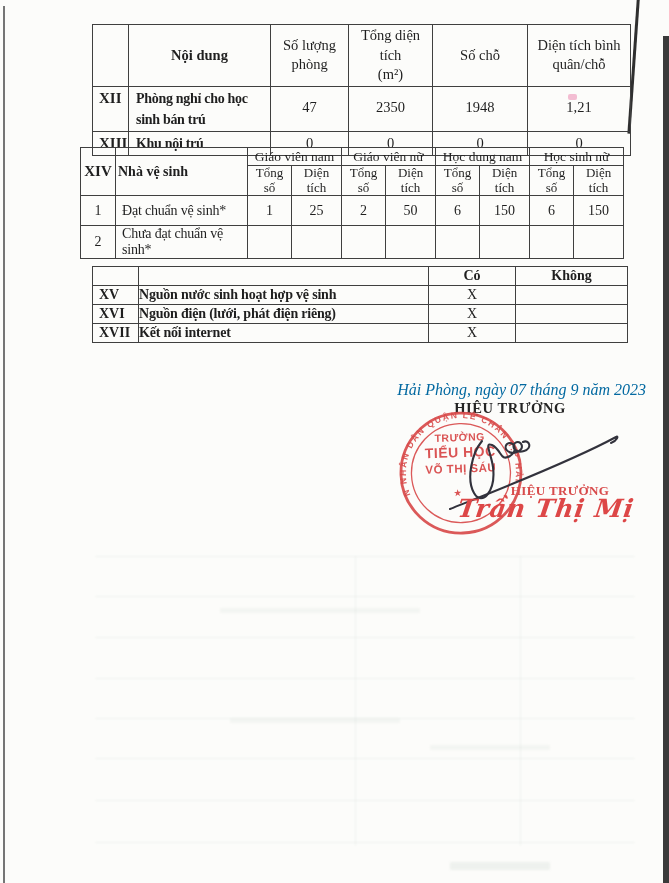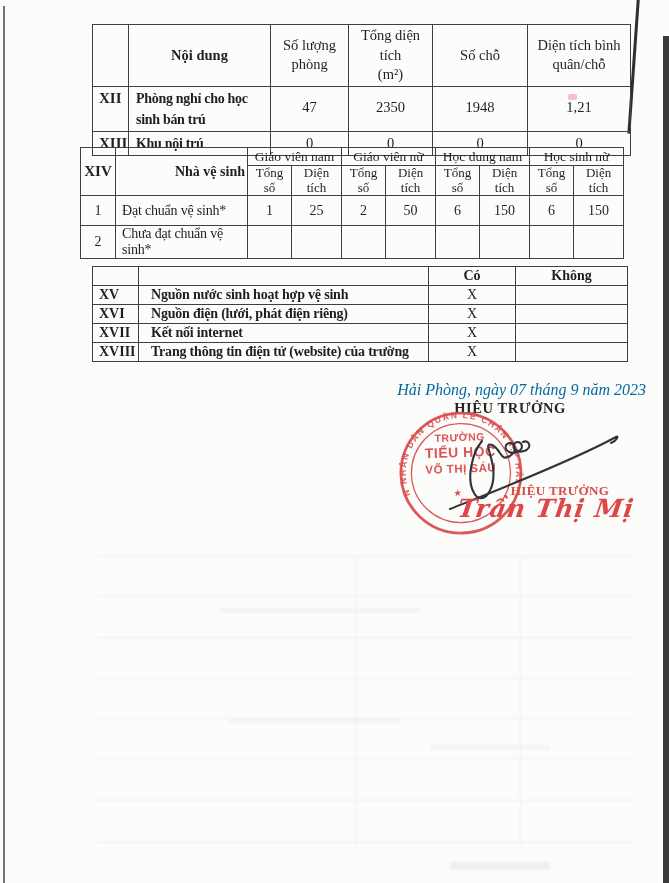--- a/index.html
+++ b/index.html
@@ -24,31 +24,31 @@
   
   #table1{left:92px; top:24px; width:538px; font-size:14.5px;}
   #table1 .hdr{text-align:center; line-height:1.35;}
   #table1 .roman{font-weight:bold; font-size:15px; padding-left:6px;}
   #table1 .lbl{font-weight:bold; font-size:14px; letter-spacing:-0.3px; padding-left:7px; line-height:1.5;}
   #table1 .val{text-align:center; vertical-align:top; padding-top:12px;}
   
   #table2{left:80px; top:147px; width:543px; font-size:14px;}
   #table2 td{padding:0 2px;}
   #table2 .corner{font-weight:bold; font-size:15px; text-align:center;}
-  #table2 .title{font-weight:bold; text-align:right;}
+  #table2 .title{font-weight:bold; text-align:left;}
   #table2 .grp{text-align:center; font-size:13.5px;}
   #table2 .sub{text-align:center; font-size:13px; line-height:1.12;}
   #table2 .num{text-align:center;}
   #table2 .lbl2{padding-left:6px; letter-spacing:-0.2px;}
   #table2 .val{text-align:center;}
   
   #table3{left:92px; top:266px; width:535px; font-size:14px;}
   #table3 .hdr{font-weight:bold; text-align:center;}
   #table3 .roman{font-weight:bold; padding-left:6px;}
-  #table3 .lbl{font-weight:bold; padding-left:12px; letter-spacing:-0.2px;}
+  #table3 .lbl{font-weight:bold; padding-left:0; letter-spacing:-0.2px;}
   #table3 .mark{text-align:center;}
   
   .place-date{position:absolute; left:330px; top:381px; width:316px; text-align:right; font-style:italic; font-size:16px; color:#0369a1;}
   .head-title{position:absolute; left:428px; top:400px; width:164px; text-align:center; font-weight:bold; font-size:14.5px; letter-spacing:.6px; color:#242424;}
   .stamp-svg{position:absolute; left:392px; top:404px; transform:rotate(-2deg);}
   .sig-svg{position:absolute; left:420px; top:415px;}
   .red-title{position:absolute; left:504px; top:483px; width:112px; text-align:center; font-weight:bold; font-size:13px; letter-spacing:.4px; color:#d84b4b; font-family:"Liberation Serif",serif;}
   .red-name{position:absolute; left:440px; top:494px; width:212px; text-align:center; font-weight:bold; font-style:italic; font-size:25px; letter-spacing:1px; color:#dd4747; transform:skewX(-8deg); font-family:"DejaVu Serif",serif;}
 </style>
 </head>
@@ -193,26 +193,20 @@
       <td class="lbl">Nguồn điện (lưới, phát điện riêng)</td>
       <td class="mark">X</td>
       <td class="mark"></td>
     </tr>
     <tr style="height:18px">
       <td class="roman">XVII</td>
       <td class="lbl">Kết nối internet</td>
       <td class="mark">X</td>
       <td class="mark"></td>
     </tr>
-    <tr style="height:18px">
-      <td class="roman">XVIII</td>
-      <td class="lbl">Trang thông tin điện tử (website) của trường</td>
-      <td class="mark">X</td>
-      <td class="mark"></td>
-    </tr>
   </tbody>
     </table>
 
   <div class="place-date">Hải Phòng, ngày 07 tháng 9 năm 2023</div>
   <div class="head-title">HIỆU TRƯỞNG</div>
 
   <svg class="stamp-svg" width="140" height="140" viewBox="0 0 140 140">
     <g fill="none" stroke="#d84b4b" opacity="0.92">
       <circle cx="69" cy="69" r="60" stroke-width="2.8"></circle>
       <circle cx="69" cy="69" r="49.5" stroke-width="1.3"></circle>

